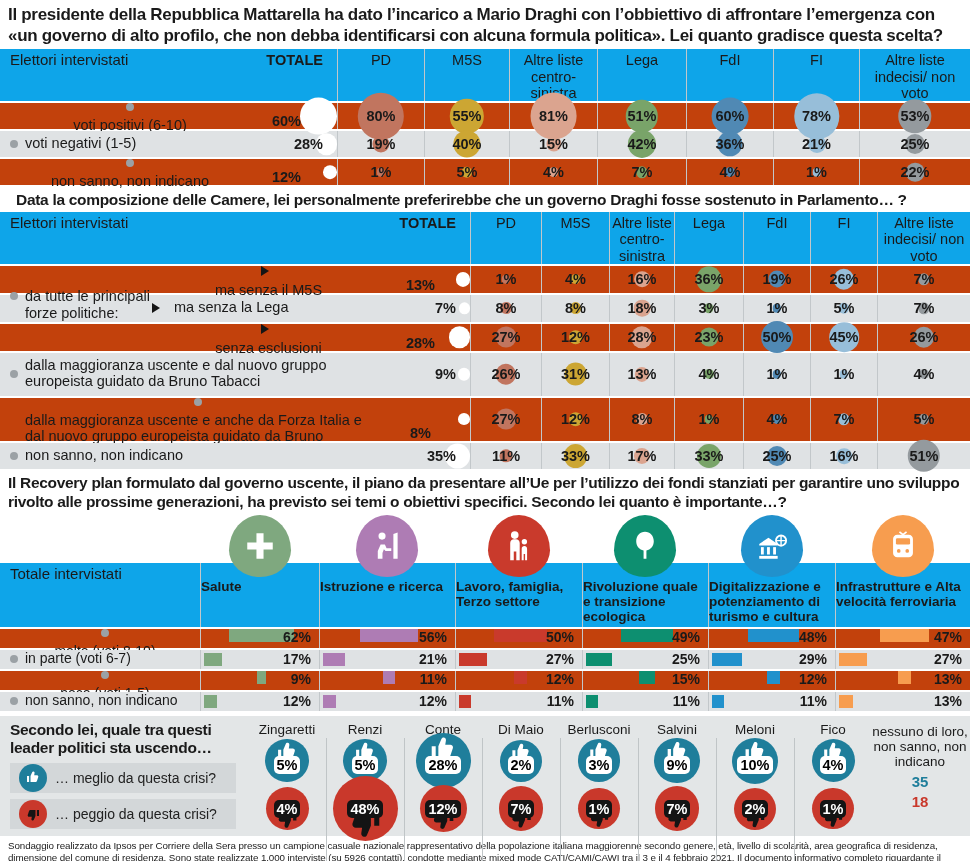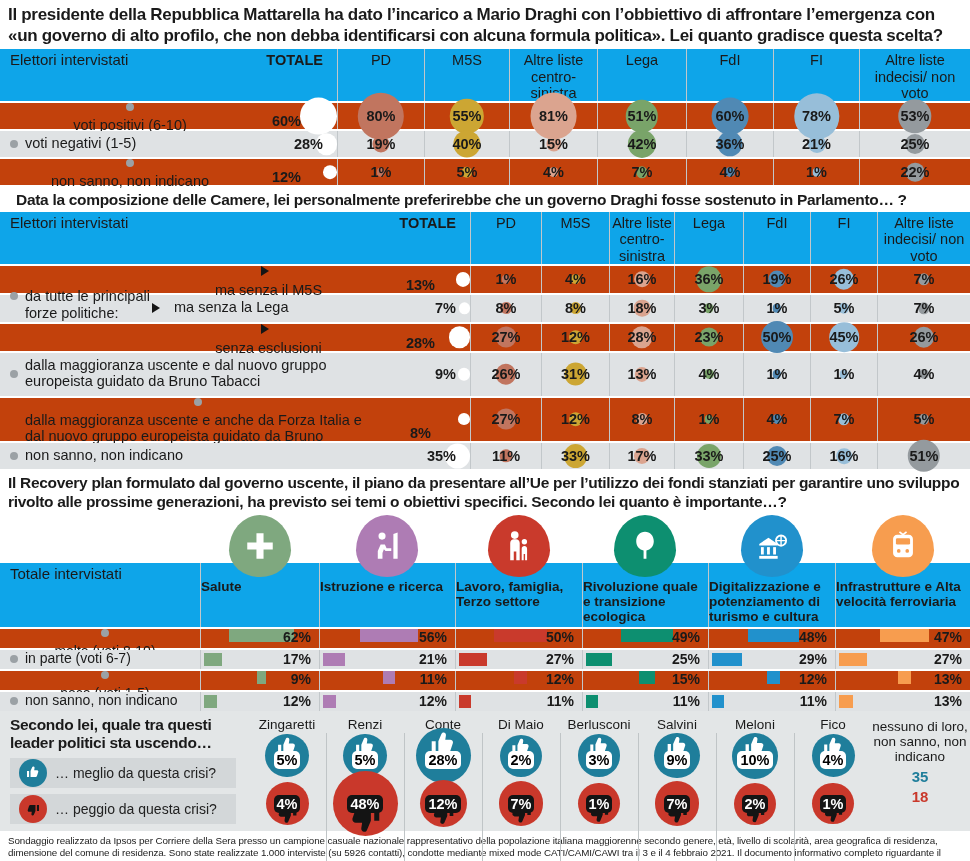--- a/index.html
+++ b/index.html
@@ -39,21 +39,21 @@
          display:flex; align-items:center; justify-content:center; }
   .egg svg { width:34px; height:34px; }
   .t3head > div { height:64px; }
   .thc { font-weight:bold; font-size:13.5px; line-height:1.12; padding-top:16px; }
   .barrow > div { height:19px; }
   .bc { position:relative; display:flex; align-items:center; padding-left:3px; }
   .bar { height:13px; }
   .bnum { position:absolute; right:8px; font-weight:bold; font-size:14px; }
   .s3lc { font-size:14px; }
   
-  .s4 { position:relative; height:120px; background:#e3e6e7; }
+  .s4 { position:relative; height:120px; background:#e3e6e7; margin-top:5px; }
   .s4title { position:absolute; left:10px; top:5px; width:235px; font-size:15.5px; font-weight:bold; line-height:1.16; letter-spacing:-0.3px; }
   .s4box { position:absolute; left:10px; width:226px; height:30px; background:#d3d7d9; display:flex; align-items:center; }
   .mini { width:28px; height:28px; border-radius:50%; margin:0 8px 0 9px; flex:none; position:relative; }
   .mini svg { position:absolute; left:50%; top:50%; transform:translate(-50%,-50%); width:17px; height:17px; }
   .s4boxlab { font-size:14px; color:#222; }
   .leaders { position:absolute; left:248px; top:4px; width:624px; display:grid; grid-template-columns:repeat(8,1fr); }
   .lcol { position:relative; text-align:center; }
   .lcol:not(:first-child)::before { content:""; position:absolute; left:0; top:18px; bottom:-108px; width:1px; background:#c0c5c7; }
   .lname { font-size:13.5px; padding-top:2px; }
   .slot { height:48px; display:flex; align-items:center; justify-content:center; }

